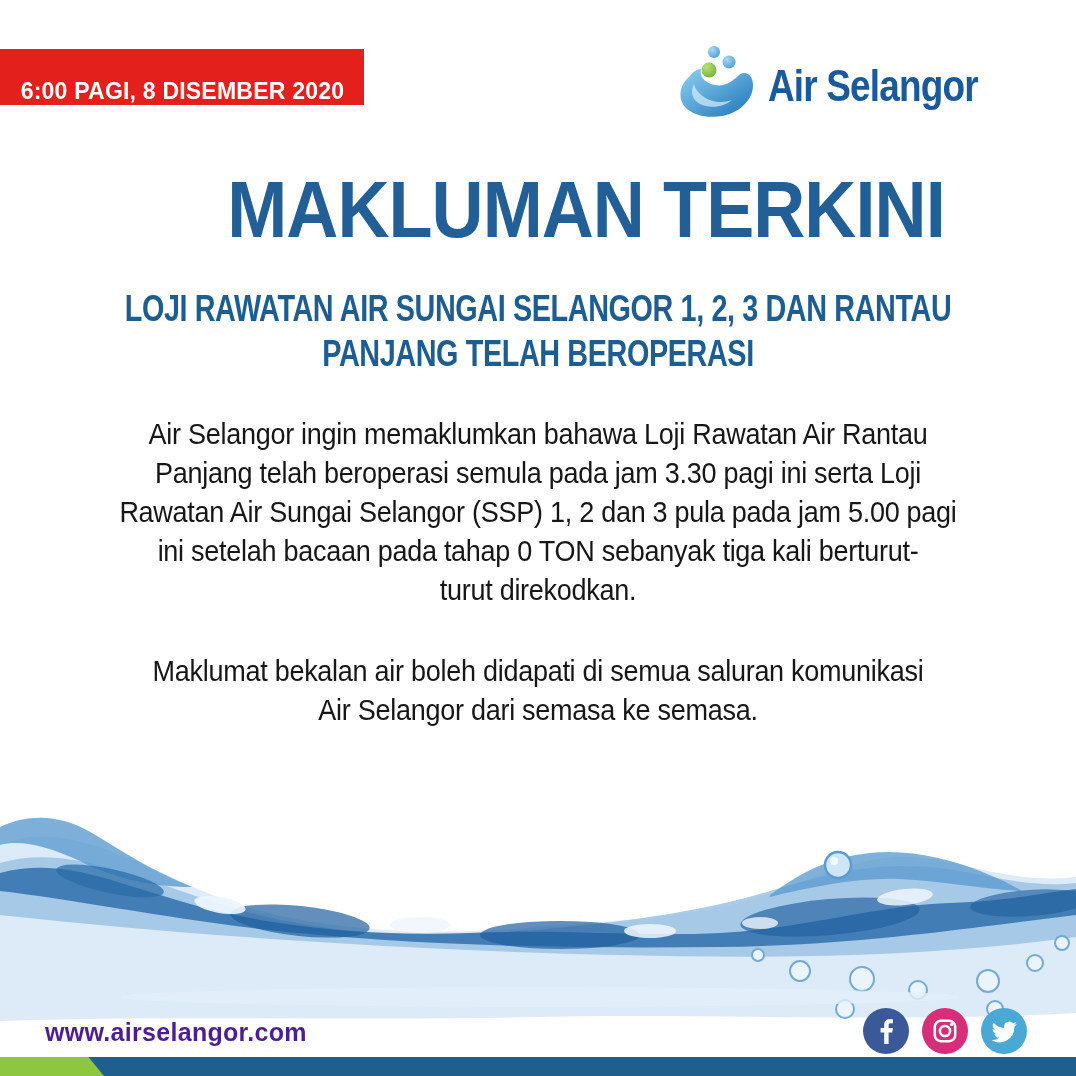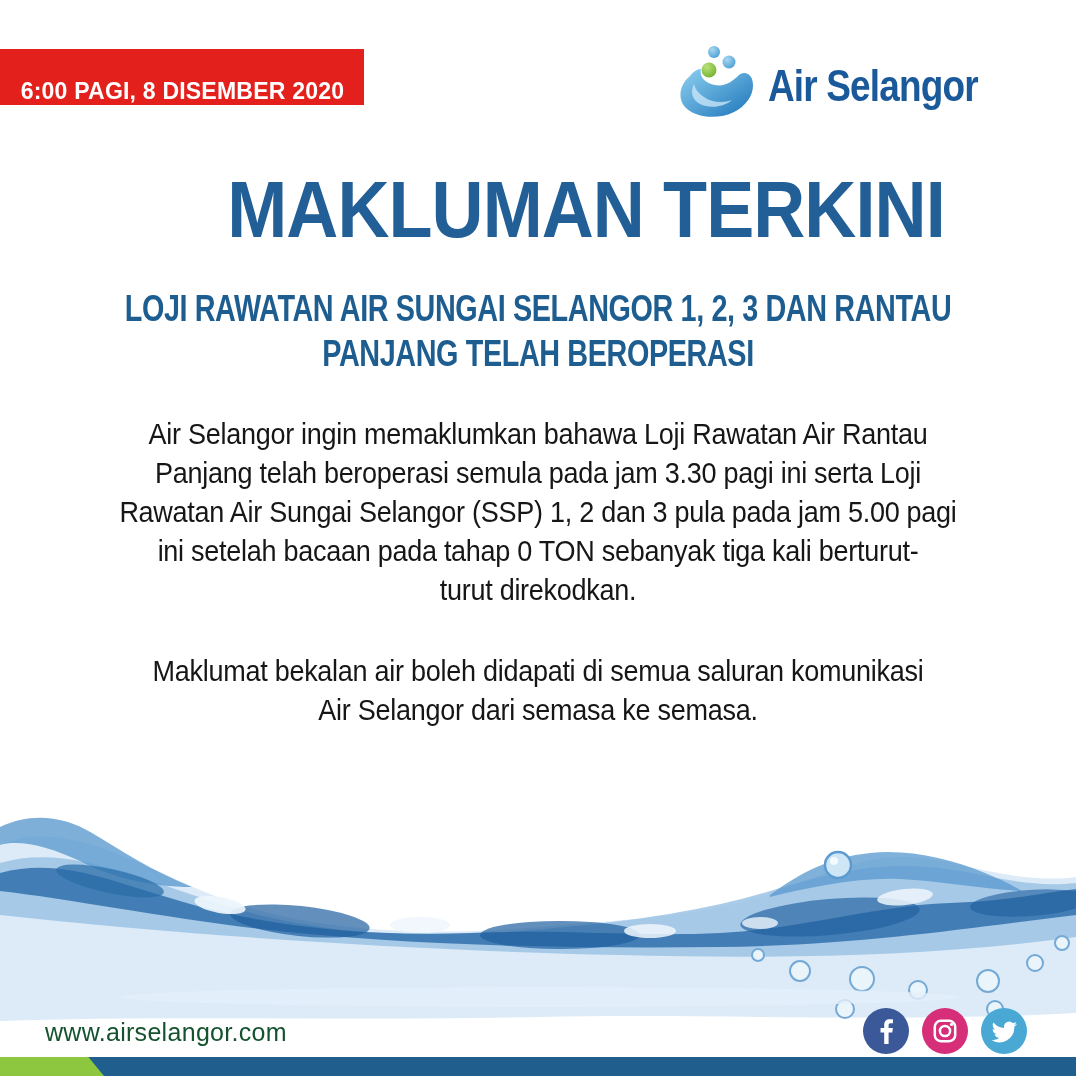--- a/index.html
+++ b/index.html
@@ -47,21 +47,21 @@
   .para div { white-space:nowrap; }
   .para1 { top:414px; }
   .para2 { top:651px; }
 
   
   .wave { position:absolute; left:0; top:785px; width:1076px; height:240px; z-index:1; }
 
   
   .website {
     position:absolute; left:45px; top:1018px; z-index:2;
-    font-size:25px; font-weight:normal; color:#14532d; letter-spacing:0.3px;
+    font-size:25px; font-weight:bold; color:#4c1d95; letter-spacing:0.3px;
   }
   .socials { position:absolute; left:863px; top:1008px; z-index:2; display:flex; gap:13px; }
   .social-btn { width:46px; height:46px; display:block; cursor:pointer; }
 
   .strip-blue { position:absolute; left:0; bottom:0; width:1076px; height:19px; background:#1f5e8d; z-index:3; }
   .strip-green {
     position:absolute; left:0; bottom:0; width:104px; height:19px; background:#8dc63f; z-index:4;
     clip-path:polygon(0 0, 85% 0, 100% 100%, 0 100%);
   }
 </style>

